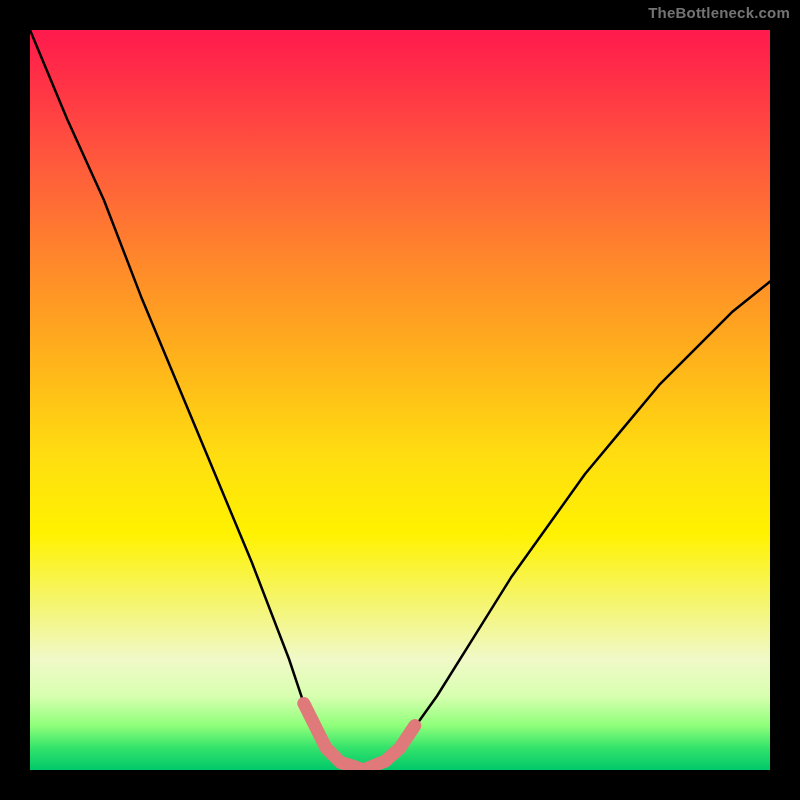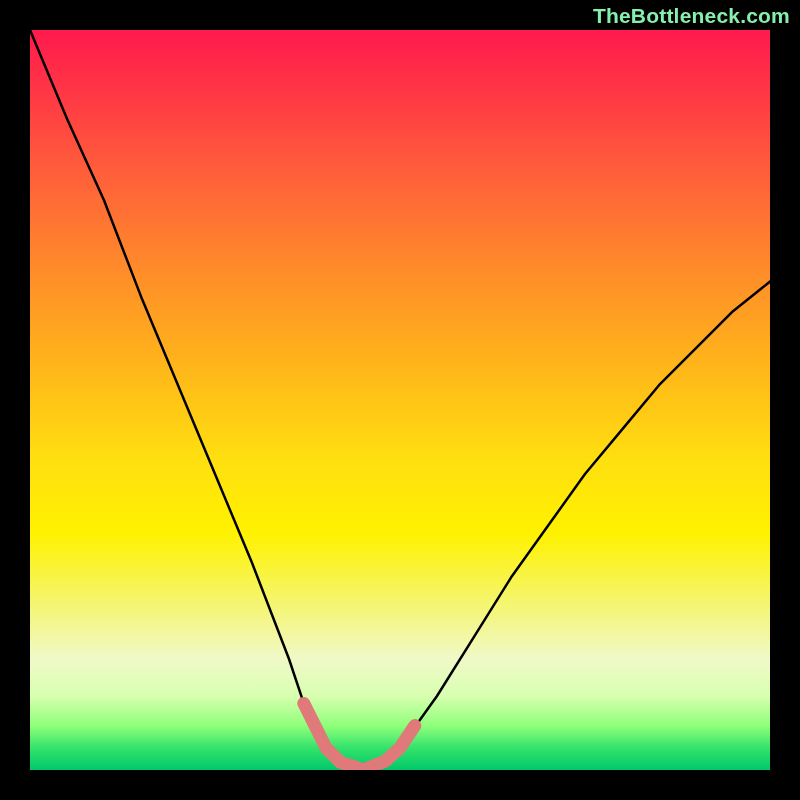--- a/index.html
+++ b/index.html
@@ -45,23 +45,23 @@
   left: 0;
   top: 0;
   width: 740px;
   height: 740px;
 }
 .watermark {
   position: absolute;
   top: 4px;
   right: 10px;
   font-family: Arial, Helvetica, sans-serif;
-  font-size: 21px;
+  font-size: 15px;
   font-weight: 600;
-  color: #86efac;
+  color: #737373;
   letter-spacing: 0.2px;
 }
 </style>
 </head>
 <body>
 
 <div class="frame">
   <div class="watermark">TheBottleneck.com</div>
   <div class="plot">
     <svg class="lines" viewBox="0 0 740 740" preserveAspectRatio="none">

